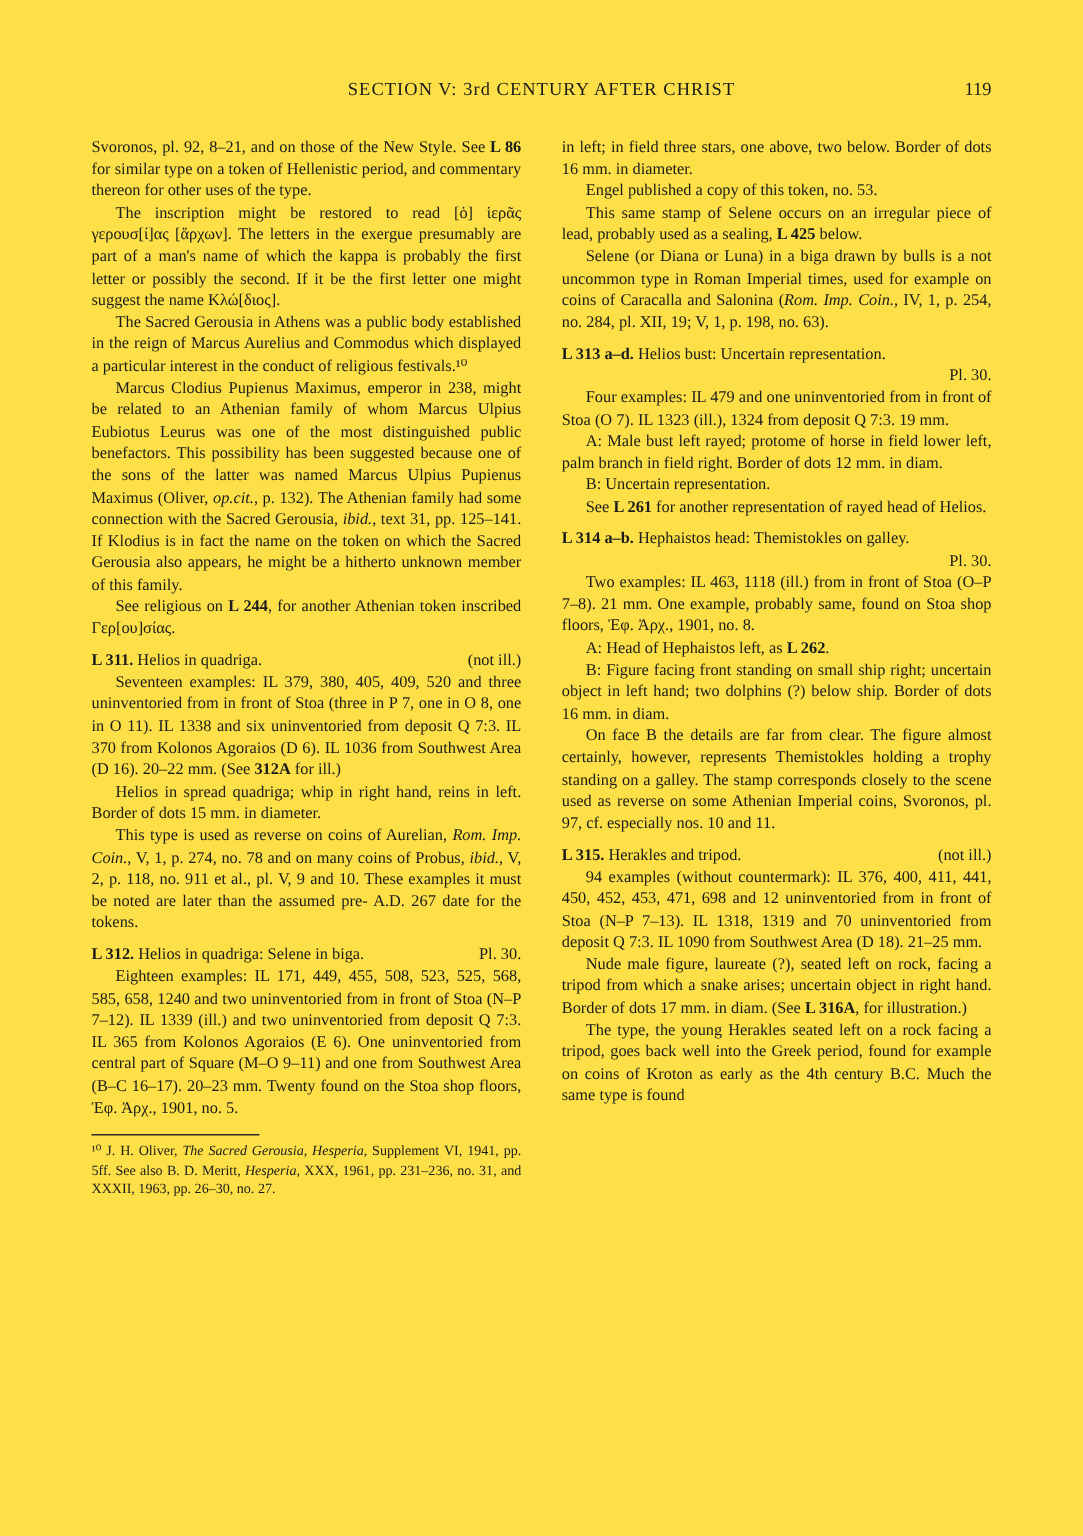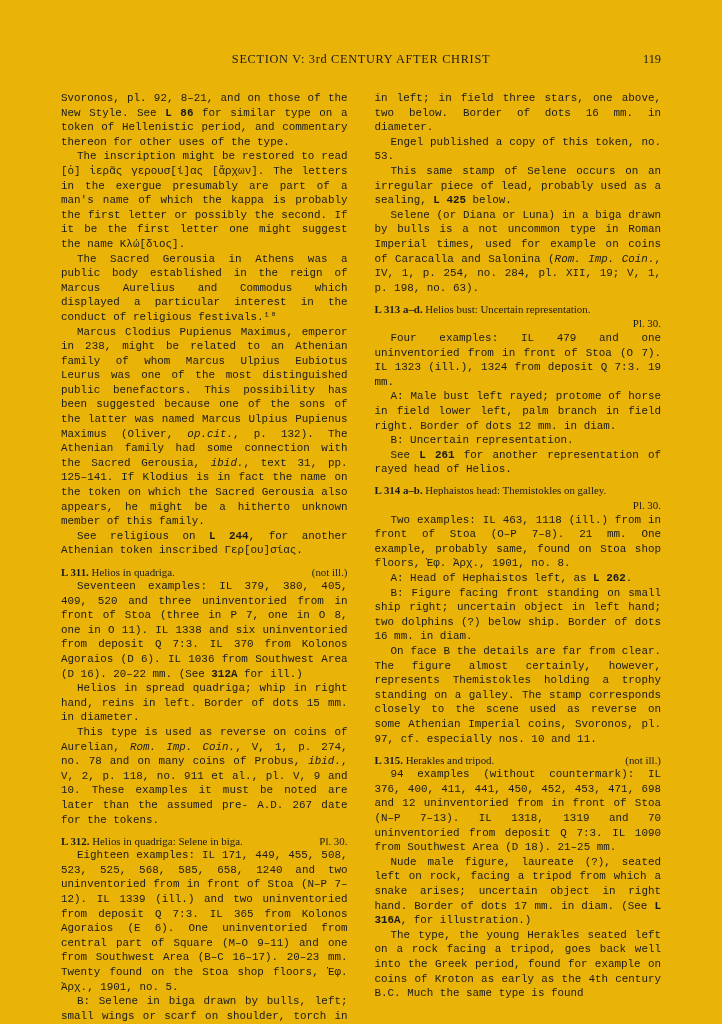--- a/index.html
+++ b/index.html
@@ -9,52 +9,51 @@
     width:722px;height:1024px;position:relative;margin:0 auto;
     background:#e9e8e3;color:#1b1b1b;
     font-size:10.9px;line-height:14.6px;
     overflow:hidden;
   }
   .header{position:absolute;top:52px;left:61px;right:61px;height:18px;}
   .section-title{text-align:center;font-size:12.3px;letter-spacing:0.7px;white-space:nowrap;}
   .page-number{position:absolute;right:0;top:0;font-size:12.3px;}
   .columns{position:absolute;top:91px;left:61px;right:61px;display:flex;gap:27px;}
   .col{flex:1;min-width:0;}
-  .para{text-align:justify;font-family:Liberation Mono, monospace;}
+  .para{text-align:justify;}
   .para.indent{text-indent:16px;}
   .entry{margin-top:6.5px;text-align:justify;}
   .entry .flushright{float:right;}
   .right-line{text-align:right;}
   .b{font-weight:700;}
   .i{font-style:italic;margin-top:28px;}
   .footnote-rule{border-top:1px solid #2c2c2c;width:112px;margin:10px 0 5px 0;height:0;}
   .footnote{font-size:9.4px;line-height:12.4px;text-align:justify;}
 </style>
 </head>
 <body>
 
-<div class="page" style="background: #eab308; color: rgb(27, 27, 27);">
+<div class="page" style="background: #fde047; color: rgb(27, 27, 27);">
   <div class="header">
     <div class="section-title">SECTION V: 3rd CENTURY AFTER CHRIST</div>
     <div class="page-number">119</div>
   </div>
   <div class="columns">
     <div class="col">
         <div class="para"><span>Svoronos, pl. 92, 8–21, and on those of the New Style. See </span><span class="b">L 86</span><span> for similar type on a token of Hellenistic period, and commentary thereon for other uses of the type.</span></div>
         <div class="para indent"><span>The inscription might be restored to read [ὁ] ἱερᾶς γερουσ[ί]ας [ἄρχων]. The letters in the exergue presumably are part of a man's name of which the kappa is probably the first letter or possibly the second. If it be the first letter one might suggest the name Κλώ[διος].</span></div>
         <div class="para indent"><span>The Sacred Gerousia in Athens was a public body established in the reign of Marcus Aurelius and Commodus which displayed a particular interest in the conduct of religious festivals.¹⁰</span></div>
         <div class="para indent"><span>Marcus Clodius Pupienus Maximus, emperor in 238, might be related to an Athenian family of whom Marcus Ulpius Eubiotus Leurus was one of the most distinguished public benefactors. This possibility has been suggested because one of the sons of the latter was named Marcus Ulpius Pupienus Maximus (Oliver, </span><span class="i">op.cit.</span><span>, p. 132). The Athenian family had some connection with the Sacred Gerousia, </span><span class="i">ibid.</span><span>, text 31, pp. 125–141. If Klodius is in fact the name on the token on which the Sacred Gerousia also appears, he might be a hitherto unknown member of this family.</span></div>
         <div class="para indent"><span>See religious on </span><span class="b">L 244</span><span>, for another Athenian token inscribed Γερ[ου]σίας.</span></div>
         <div class="entry"><span class="flushright">(not ill.)</span><span class="b">L 311.</span><span> Helios in quadriga.</span></div>
         <div class="para indent"><span>Seventeen examples: IL 379, 380, 405, 409, 520 and three uninventoried from in front of Stoa (three in P 7, one in O 8, one in O 11). IL 1338 and six uninventoried from deposit Q 7:3. IL 370 from Kolonos Agoraios (D 6). IL 1036 from Southwest Area (D 16). 20–22 mm. (See </span><span class="b">312A</span><span> for ill.)</span></div>
         <div class="para indent"><span>Helios in spread quadriga; whip in right hand, reins in left. Border of dots 15 mm. in diameter.</span></div>
         <div class="para indent"><span>This type is used as reverse on coins of Aurelian, </span><span class="i">Rom. Imp. Coin.</span><span>, V, 1, p. 274, no. 78 and on many coins of Probus, </span><span class="i">ibid.</span><span>, V, 2, p. 118, no. 911 et al., pl. V, 9 and 10. These examples it must be noted are later than the assumed pre- A.D. 267 date for the tokens.</span></div>
         <div class="entry"><span class="flushright">Pl. 30.</span><span class="b">L 312.</span><span> Helios in quadriga: Selene in biga.</span></div>
         <div class="para indent"><span>Eighteen examples: IL 171, 449, 455, 508, 523, 525, 568, 585, 658, 1240 and two uninventoried from in front of Stoa (N–P 7–12). IL 1339 (ill.) and two uninventoried from deposit Q 7:3. IL 365 from Kolonos Agoraios (E 6). One uninventoried from central part of Square (M–O 9–11) and one from Southwest Area (B–C 16–17). 20–23 mm. Twenty found on the Stoa shop floors, Ἐφ. Ἀρχ., 1901, no. 5.</span></div>
-        <div class="para indent"><span>B: Selene in biga drawn by bulls, left; small wings or scarf on shoulder, torch in right hand, reins</span></div>
         <div class="footnote-rule"></div>
         <div class="footnote"><span>¹⁰ J. H. Oliver, </span><span class="i">The Sacred Gerousia</span><span>, </span><span class="i">Hesperia</span><span>, Supplement VI, 1941, pp. 5ff. See also B. D. Meritt, </span><span class="i">Hesperia</span><span>, XXX, 1961, pp. 231–236, no. 31, and XXXII, 1963, pp. 26–30, no. 27.</span></div>
       </div>
     <div class="col">
         <div class="para"><span>in left; in field three stars, one above, two below. Border of dots 16 mm. in diameter.</span></div>
         <div class="para indent"><span>Engel published a copy of this token, no. 53.</span></div>
         <div class="para indent"><span>This same stamp of Selene occurs on an irregular piece of lead, probably used as a sealing, </span><span class="b">L 425</span><span> below.</span></div>
         <div class="para indent"><span>Selene (or Diana or Luna) in a biga drawn by bulls is a not uncommon type in Roman Imperial times, used for example on coins of Caracalla and Salonina (</span><span class="i">Rom. Imp. Coin.</span><span>, IV, 1, p. 254, no. 284, pl. XII, 19; V, 1, p. 198, no. 63).</span></div>
         <div class="entry"><span class="b">L 313 a–d.</span><span> Helios bust: Uncertain representation.</span></div>
         <div class="right-line">Pl. 30.</div>

